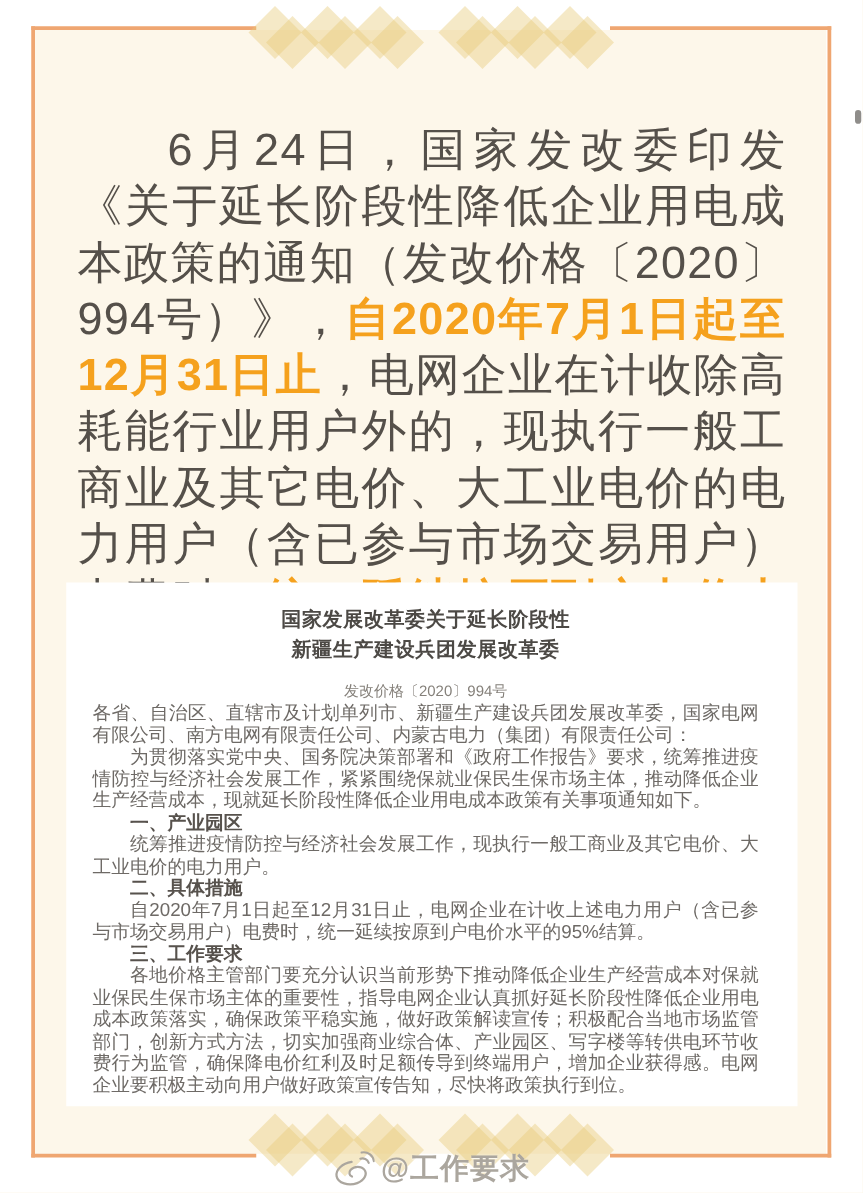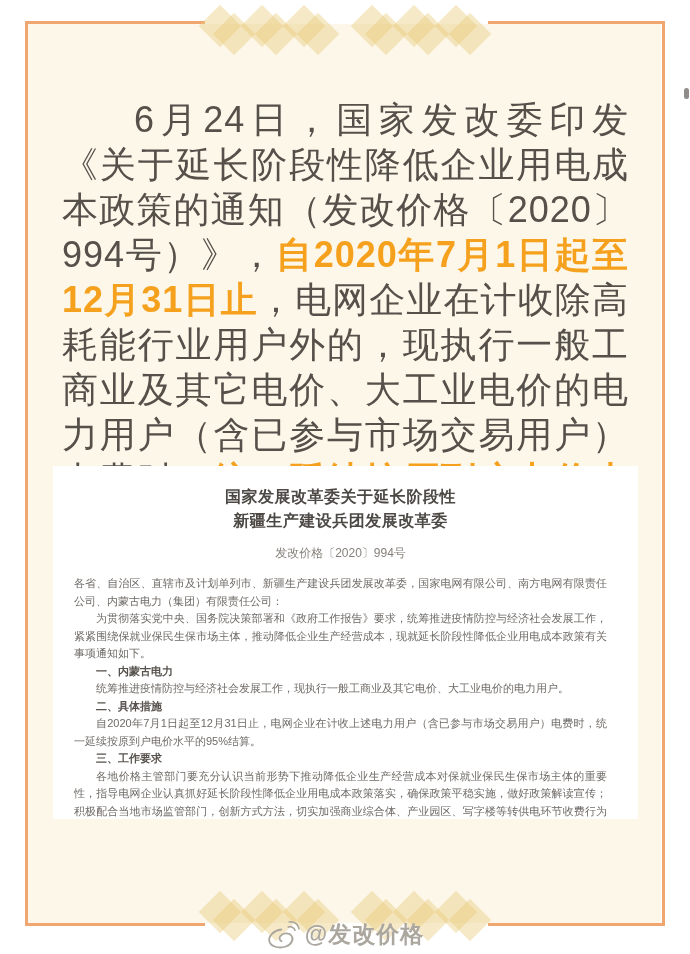--- a/index.html
+++ b/index.html
@@ -43,33 +43,33 @@
   .headline{
     position:absolute;left:62px;top:97px;width:567px;z-index:2;
     font-size:36px;line-height:45px;letter-spacing:1px;
     color:#55504a;text-align:justify;
   }
   .headline p{margin:0;text-indent:2em;}
   .headline .hl{color:#f5a11d;font-weight:bold;}
 
   
   .doc{
-    position:absolute;left:53px;top:466px;width:585px;height:353px;
+    position:absolute;left:53px;top:466px;width:585px;height:419px;
     background:#ffffff;z-index:2;box-sizing:border-box;
     padding:19px 31px 0 21px;overflow:hidden;
   }
   .doc-title{
     text-align:center;font-weight:bold;font-size:16px;line-height:24px;
     color:#4c4945;letter-spacing:0.5px;
   }
   .doc-number{
     text-align:center;font-size:12px;color:#85807a;margin-top:12px;
   }
   .doc-body-text{
-    margin-top:13px;font-size:11px;line-height:17.5px;color:#6e6a66;
+    font-size:15px;line-height:17.5px;color:#6e6a66;
     text-align:justify;
   }
   .doc-p{margin:0;text-indent:2em;}
   .doc-p.salutation{text-indent:0;}
   .doc-p.heading{font-weight:bold;color:#57524d;}
 
   
   .watermark{
     position:absolute;left:50%;top:919px;transform:translateX(-50%);
     display:flex;align-items:center;gap:5px;z-index:4;
@@ -133,21 +133,21 @@
 
   <div class="doc">
     <div class="doc-title">
       <div>国家发展改革委关于延长阶段性</div>
       <div>新疆生产建设兵团发展改革委</div>
     </div>
     <div class="doc-number">发改价格〔2020〕994号</div>
     <div class="doc-body-text">
       <p class="doc-p salutation">各省、自治区、直辖市及计划单列市、新疆生产建设兵团发展改革委，国家电网有限公司、南方电网有限责任公司、内蒙古电力（集团）有限责任公司：</p>
       <p class="doc-p">为贯彻落实党中央、国务院决策部署和《政府工作报告》要求，统筹推进疫情防控与经济社会发展工作，紧紧围绕保就业保民生保市场主体，推动降低企业生产经营成本，现就延长阶段性降低企业用电成本政策有关事项通知如下。</p>
-      <p class="doc-p heading">一、内蒙古电力</p>
+      <p class="doc-p heading">一、产业园区</p>
       <p class="doc-p">统筹推进疫情防控与经济社会发展工作，现执行一般工商业及其它电价、大工业电价的电力用户。</p>
       <p class="doc-p heading">二、具体措施</p>
       <p class="doc-p">自2020年7月1日起至12月31日止，电网企业在计收上述电力用户（含已参与市场交易用户）电费时，统一延续按原到户电价水平的95%结算。</p>
       <p class="doc-p heading">三、工作要求</p>
       <p class="doc-p">各地价格主管部门要充分认识当前形势下推动降低企业生产经营成本对保就业保民生保市场主体的重要性，指导电网企业认真抓好延长阶段性降低企业用电成本政策落实，确保政策平稳实施，做好政策解读宣传；积极配合当地市场监管部门，创新方式方法，切实加强商业综合体、产业园区、写字楼等转供电环节收费行为监管，确保降电价红利及时足额传导到终端用户，增加企业获得感。电网企业要积极主动向用户做好政策宣传告知，尽快将政策执行到位。</p>
 
     </div>
   </div>
 
   <div class="dia-row bottom">
@@ -179,18 +179,18 @@
   </div>
 
   <div class="watermark">
     <span class="wm-icon">
       <svg width="34" height="30" viewBox="0 0 34 30" fill="none" stroke="#aba69e">
         <path d="M15.5 9.5 C8 10.5 2.5 16 3.5 21 C4.5 26.5 13 29 20 26.5 C26 24.3 28.5 19 25.5 15.5 C23 12.6 17.5 12.8 14.8 15.8 C13 17.8 13.6 20.4 15.8 21.2" stroke-width="1.8" stroke-linecap="round"></path>
         <path d="M22.5 7 C25.2 6 28.2 7.5 29.2 10.3" stroke-width="1.7" stroke-linecap="round"></path>
         <path d="M23.5 2 C28.3 1 32.8 4.2 33.3 9" stroke-width="1.7" stroke-linecap="round"></path>
       </svg>
     </span>
-    <span class="wm-text">@发改价格</span>
+    <span class="wm-text">@工作要求</span>
   </div>
 
   <div class="edge-mark"></div>
 
 </div>
 
 </body></html>

